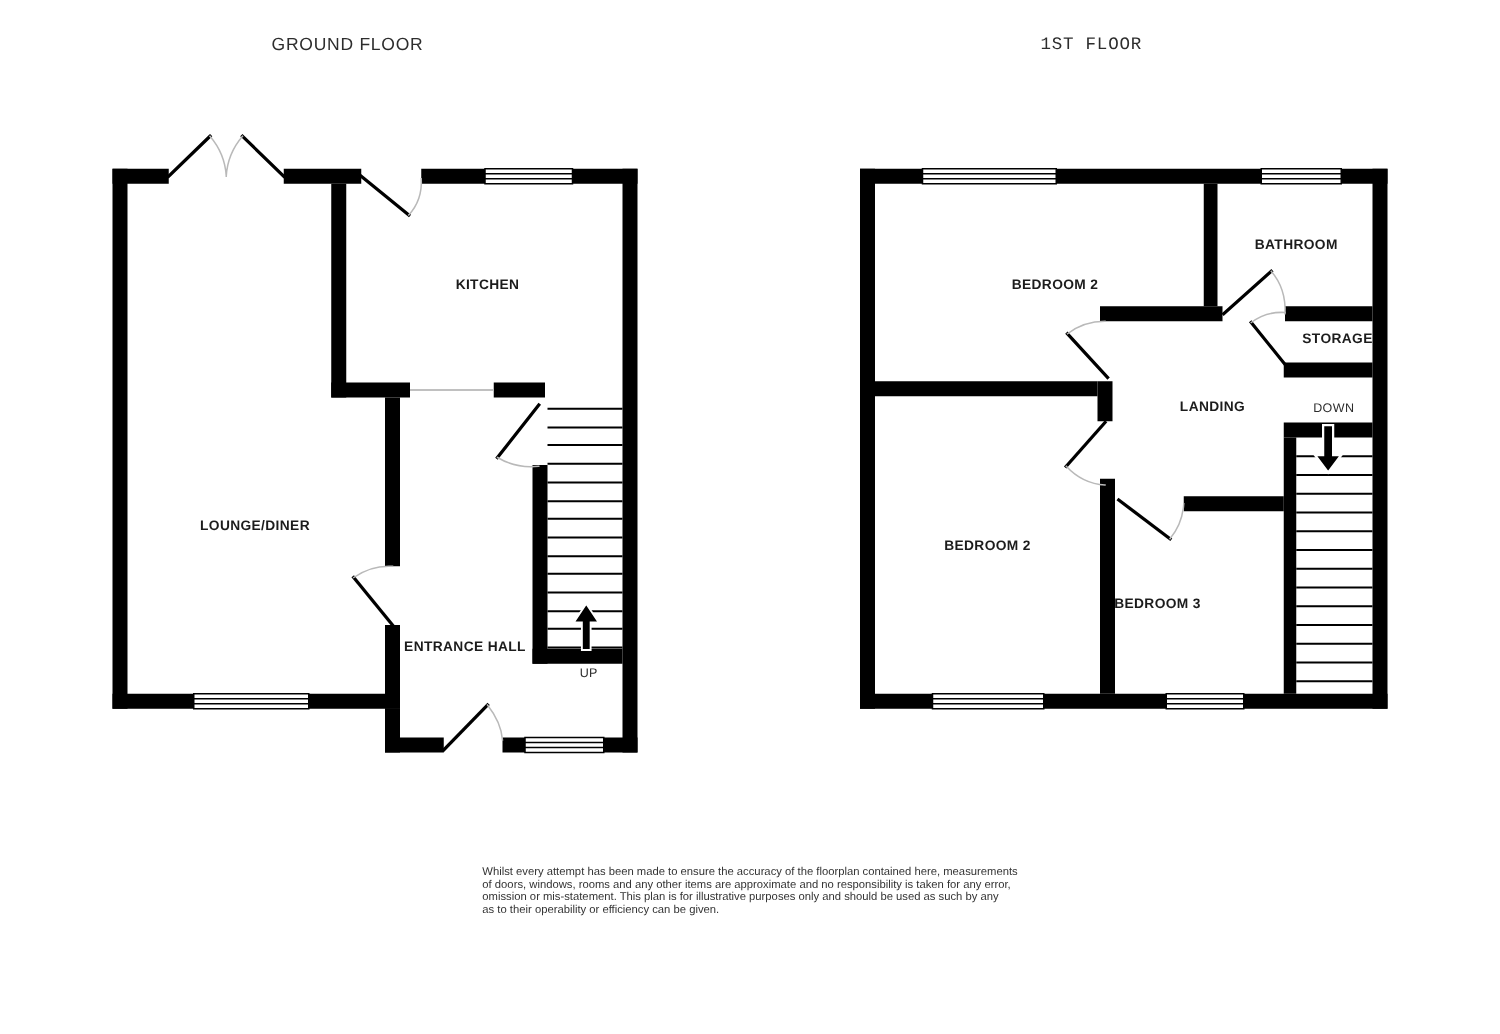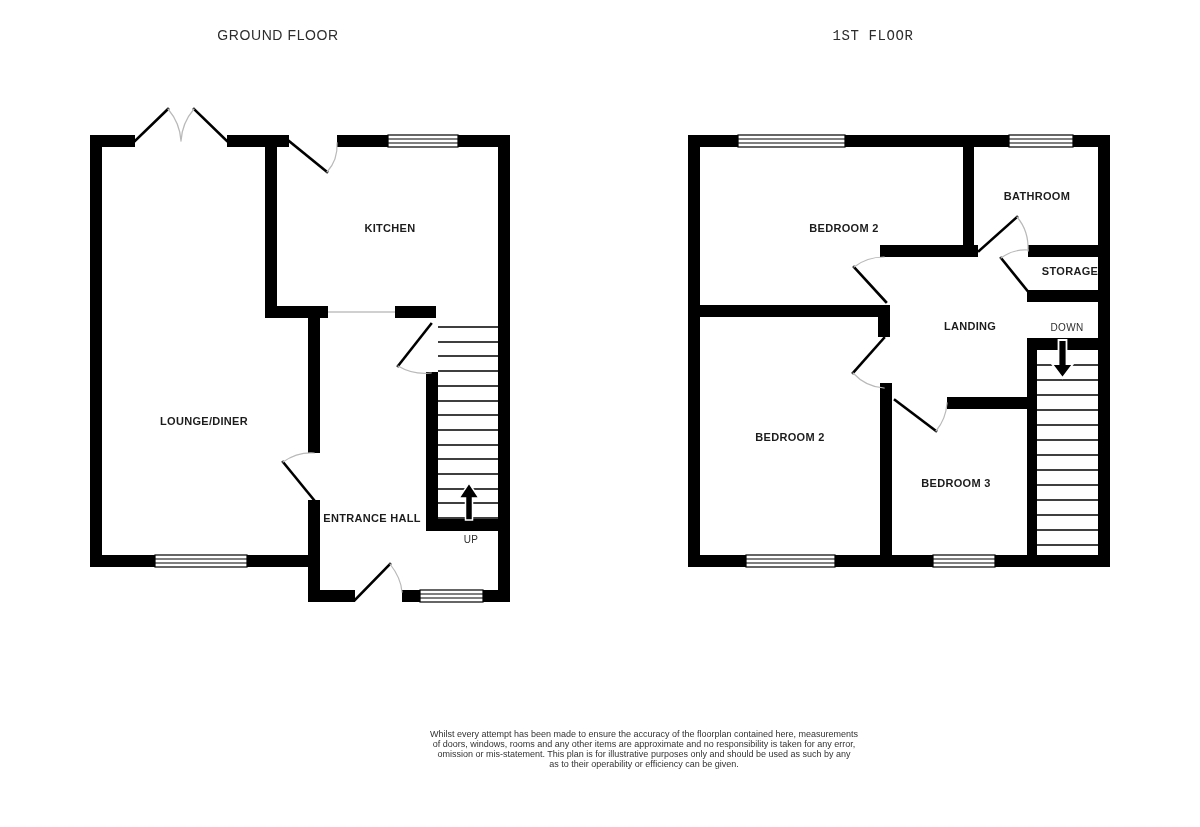--- a/index.html
+++ b/index.html
@@ -42,28 +42,27 @@
     position:absolute;
     transform: translate(-50%,-50%);
     font-size: 13.5px;
     color: #2d2d2d;
     letter-spacing: 0.4px;
     white-space: nowrap;
   }
   .disclaimer {
     position:absolute;
     left: 600px;
-    top: 729px;
+    top: 692px;
     transform: translateX(-50%);
-    text-align: center;
+    text-align: left;
     font-size: 9px;
     line-height: 10px;
     color: #333333;
     white-space: nowrap;
-    margin-left: 44px;
   }
 </style>
 </head>
 <body>
 
 <div class="canvas">
 
   <svg class="plan-svg" width="1200" height="827" viewBox="0 0 1200 827">
 
     <g>
@@ -213,21 +212,21 @@
   <div class="room-label" style="left:204px; top:421px;">LOUNGE/DINER</div>
   <div class="room-label" style="left:372px; top:518px;">ENTRANCE HALL</div>
   <div class="stair-label" style="left:471px; top:539px;">UP</div>
 
   <div class="room-label" style="left:844px; top:228px;">BEDROOM 2</div>
   <div class="room-label" style="left:1037px; top:196px;">BATHROOM</div>
   <div class="room-label" style="left:1070px; top:271px;">STORAGE</div>
   <div class="room-label" style="left:970px; top:326px;">LANDING</div>
   <div class="stair-label" style="left:1067px; top:327px;">DOWN</div>
   <div class="room-label" style="left:790px; top:437px;">BEDROOM 2</div>
-  <div class="room-label" style="left:956px; top:483px;">BEDROOM 3</div>
+  <div class="room-label" style="left:926px; top:483px;">BEDROOM 3</div>
 
 
   <div class="disclaimer">
     <div>Whilst every attempt has been made to ensure the accuracy of the floorplan contained here, measurements</div>
     <div>of doors, windows, rooms and any other items are approximate and no responsibility is taken for any error,</div>
     <div>omission or mis-statement. This plan is for illustrative purposes only and should be used as such by any</div>
     <div>as to their operability or efficiency can be given.</div>
   </div>
 
 </div>

